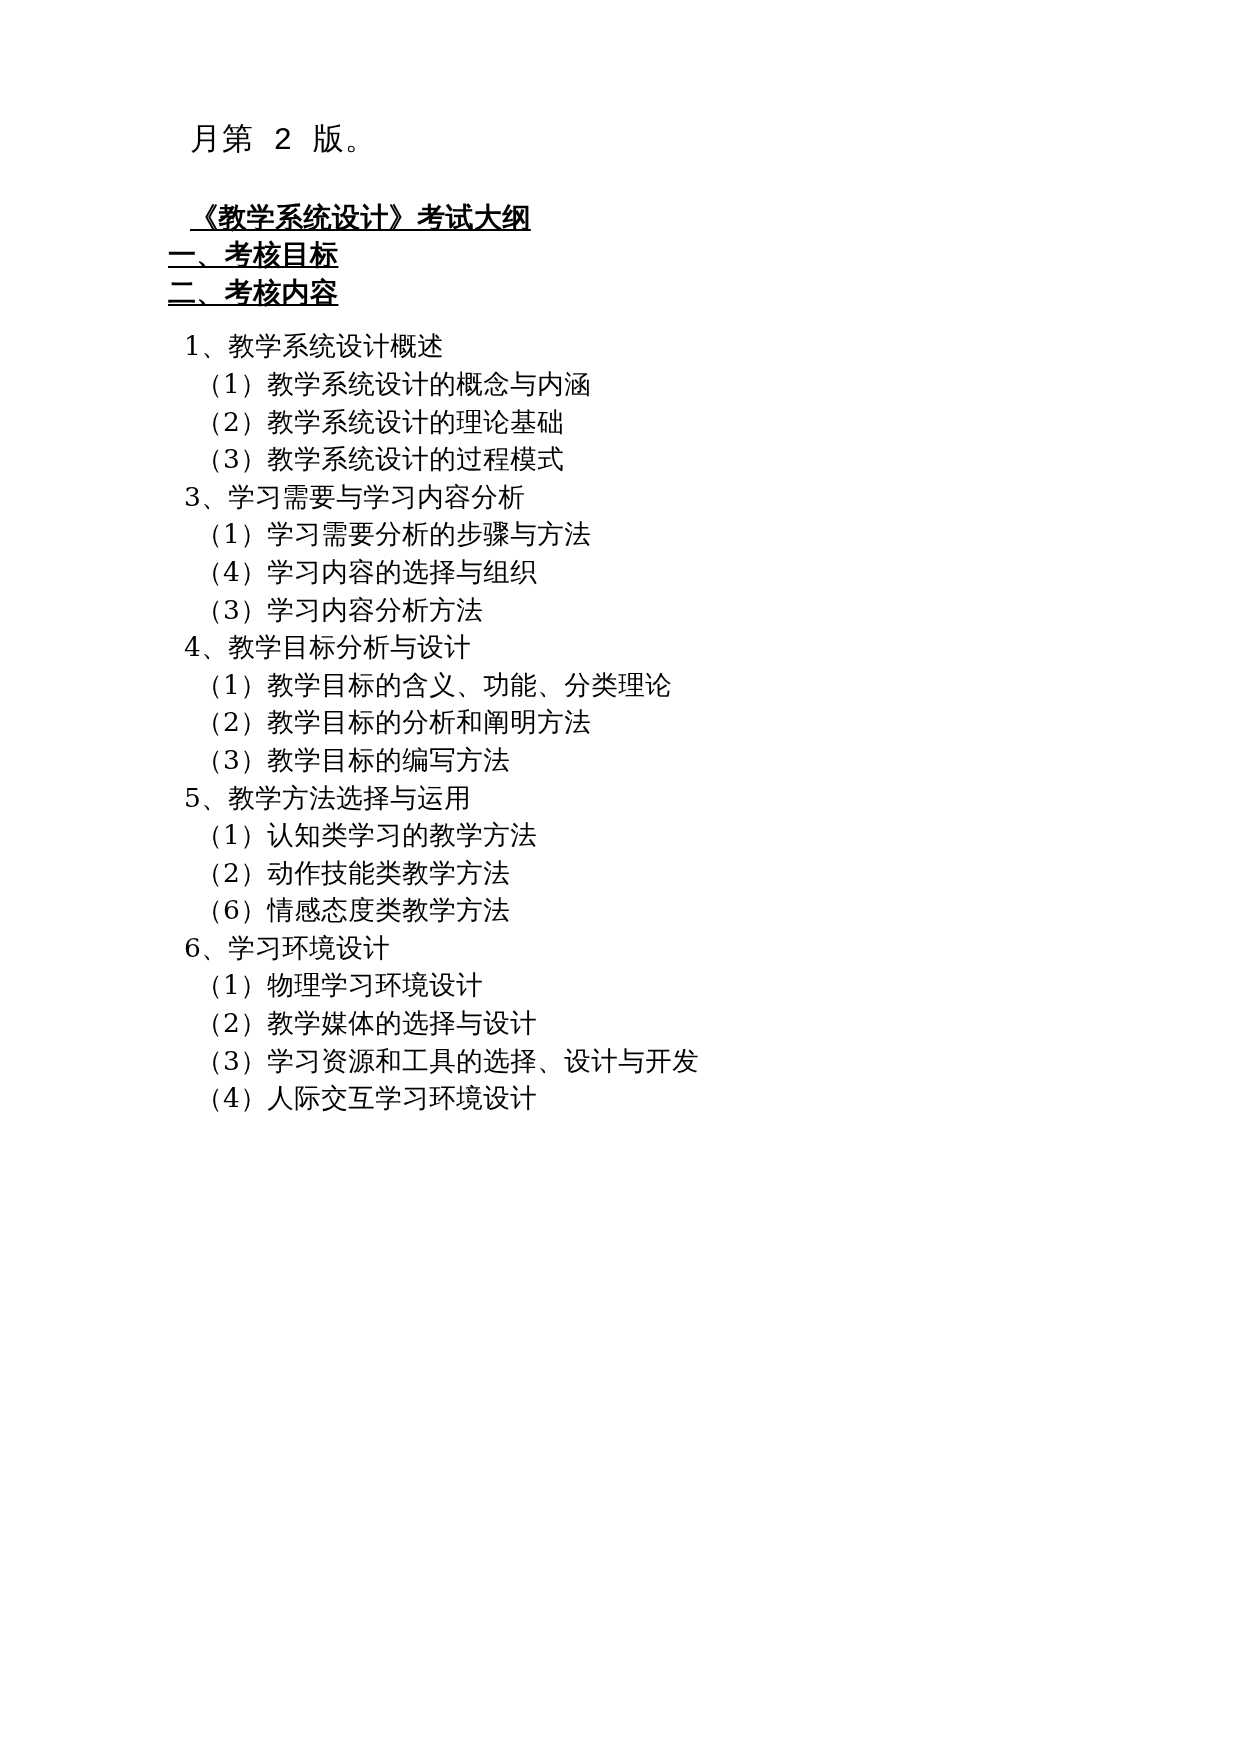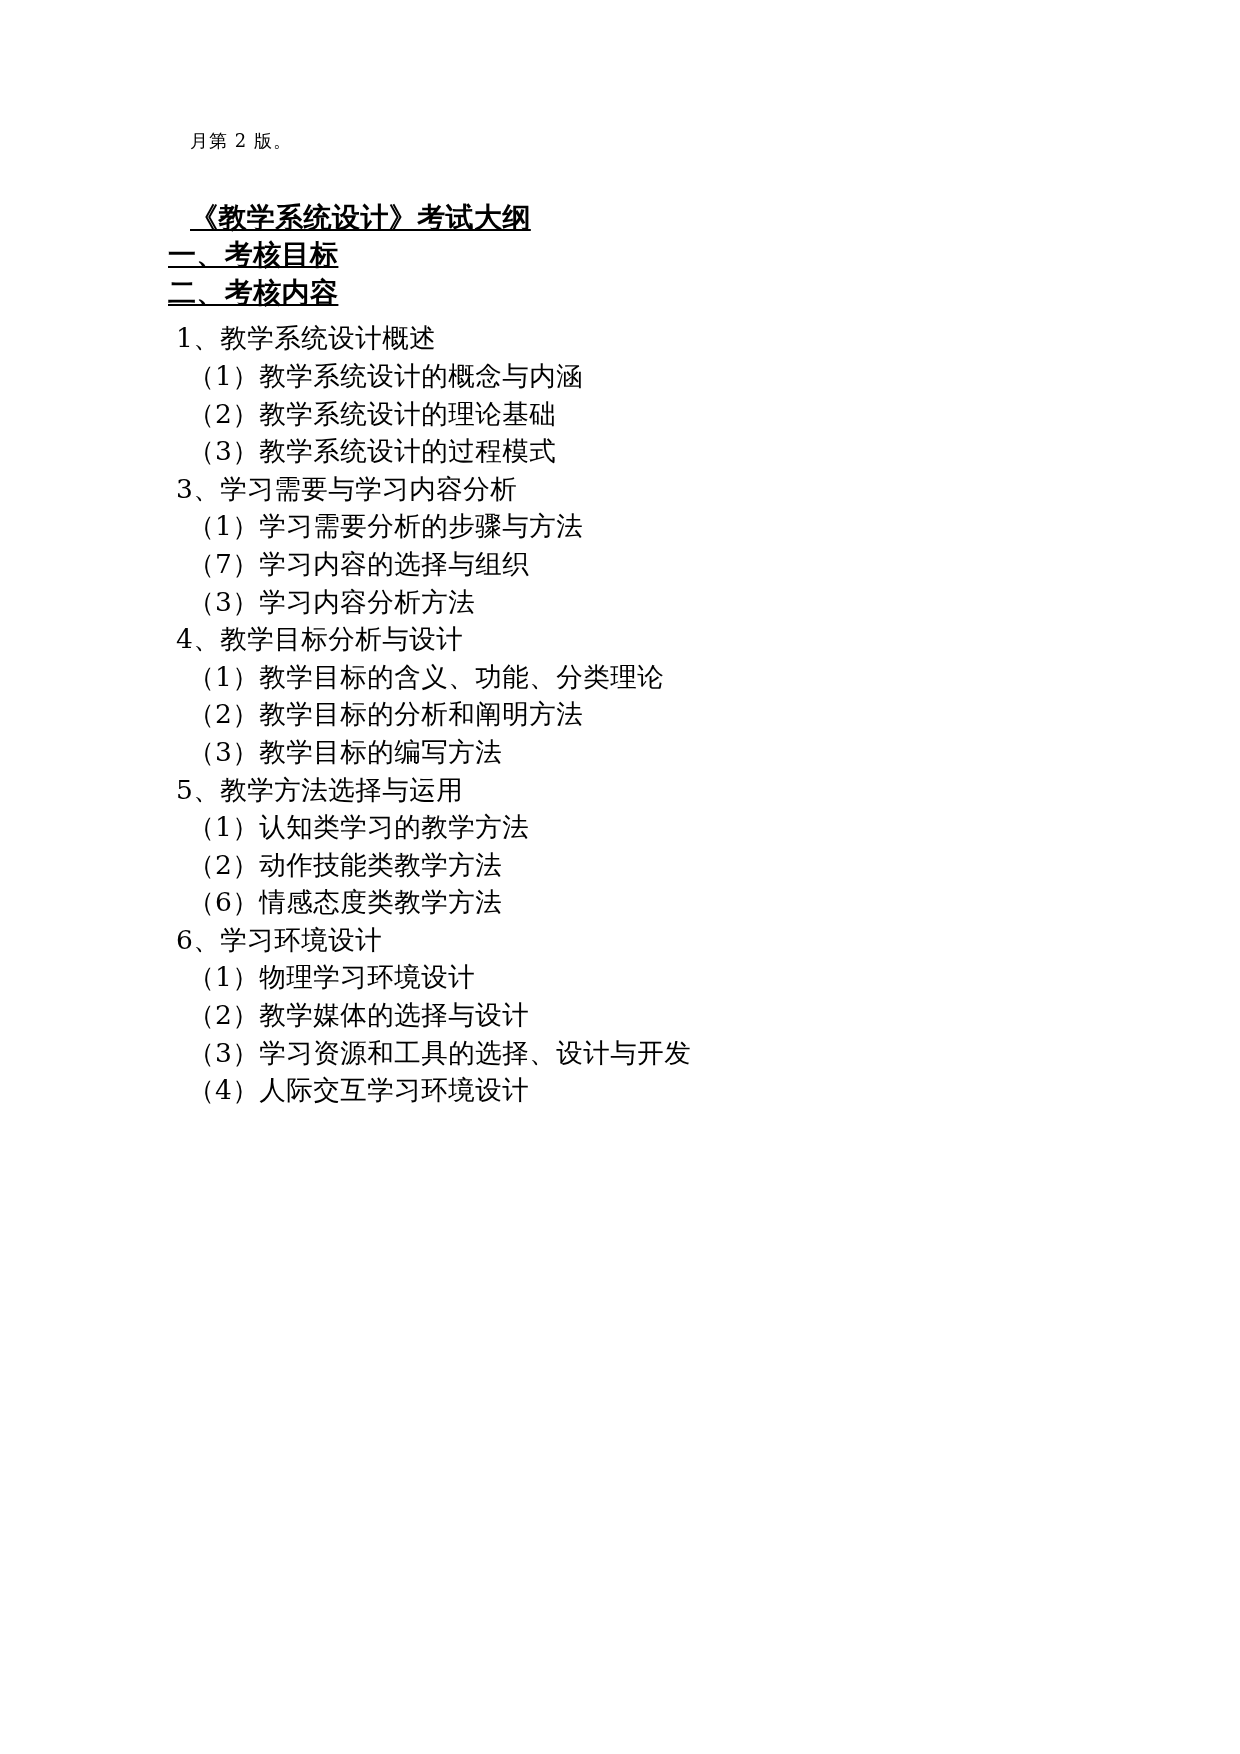--- a/index.html
+++ b/index.html
@@ -22,25 +22,26 @@
   }
   .content {
     position: absolute;
     left: 168px;
     top: 122px;
     width: 896px;
   }
 
   
   .carryover {
-    font-size: 18px;
+    font-size: 31px;
     line-height: 37.6px;
     margin: 0 0 0 22px;
     letter-spacing: 1px;
     white-space: nowrap;
+    font-family: Liberation Mono, monospace;
   }
 
   
   .doc-title,
   .section-heading {
     font-family: "DejaVu Sans", "Liberation Sans", sans-serif;
     font-weight: bold;
     font-size: 28px;
     line-height: 37.6px;
     letter-spacing: 0.4px;
@@ -70,21 +71,21 @@
     text-indent: 53px;
     letter-spacing: 0.2px;
     margin: 1px 0 0 0;
     width: 896px;
     word-break: break-all;
   }
 
   
   .outline {
     list-style: none;
-    margin: 8px;
+    margin: 16px;
     padding: 0;
   }
   .outline-group {
     list-style: none;
     margin: 0;
     padding: 0;
   }
   .item-major {
     font-size: 26.5px;
     line-height: 37.6px;
@@ -123,21 +124,21 @@
           <div class="item-major">1、教学系统设计概述</div>
           <div class="item-sub">（1）教学系统设计的概念与内涵</div>
           <div class="item-sub">（2）教学系统设计的理论基础</div>
           <div class="item-sub">（3）教学系统设计的过程模式</div>
         </div>
 
 
         <div class="outline-group">
           <div class="item-major">3、学习需要与学习内容分析</div>
           <div class="item-sub">（1）学习需要分析的步骤与方法</div>
-          <div class="item-sub">（7）学习内容的选择与组织</div>
+          <div class="item-sub">（4）学习内容的选择与组织</div>
           <div class="item-sub">（3）学习内容分析方法</div>
         </div>
 
         <div class="outline-group">
           <div class="item-major">4、教学目标分析与设计</div>
           <div class="item-sub">（1）教学目标的含义、功能、分类理论</div>
           <div class="item-sub">（2）教学目标的分析和阐明方法</div>
           <div class="item-sub">（3）教学目标的编写方法</div>
         </div>
 

